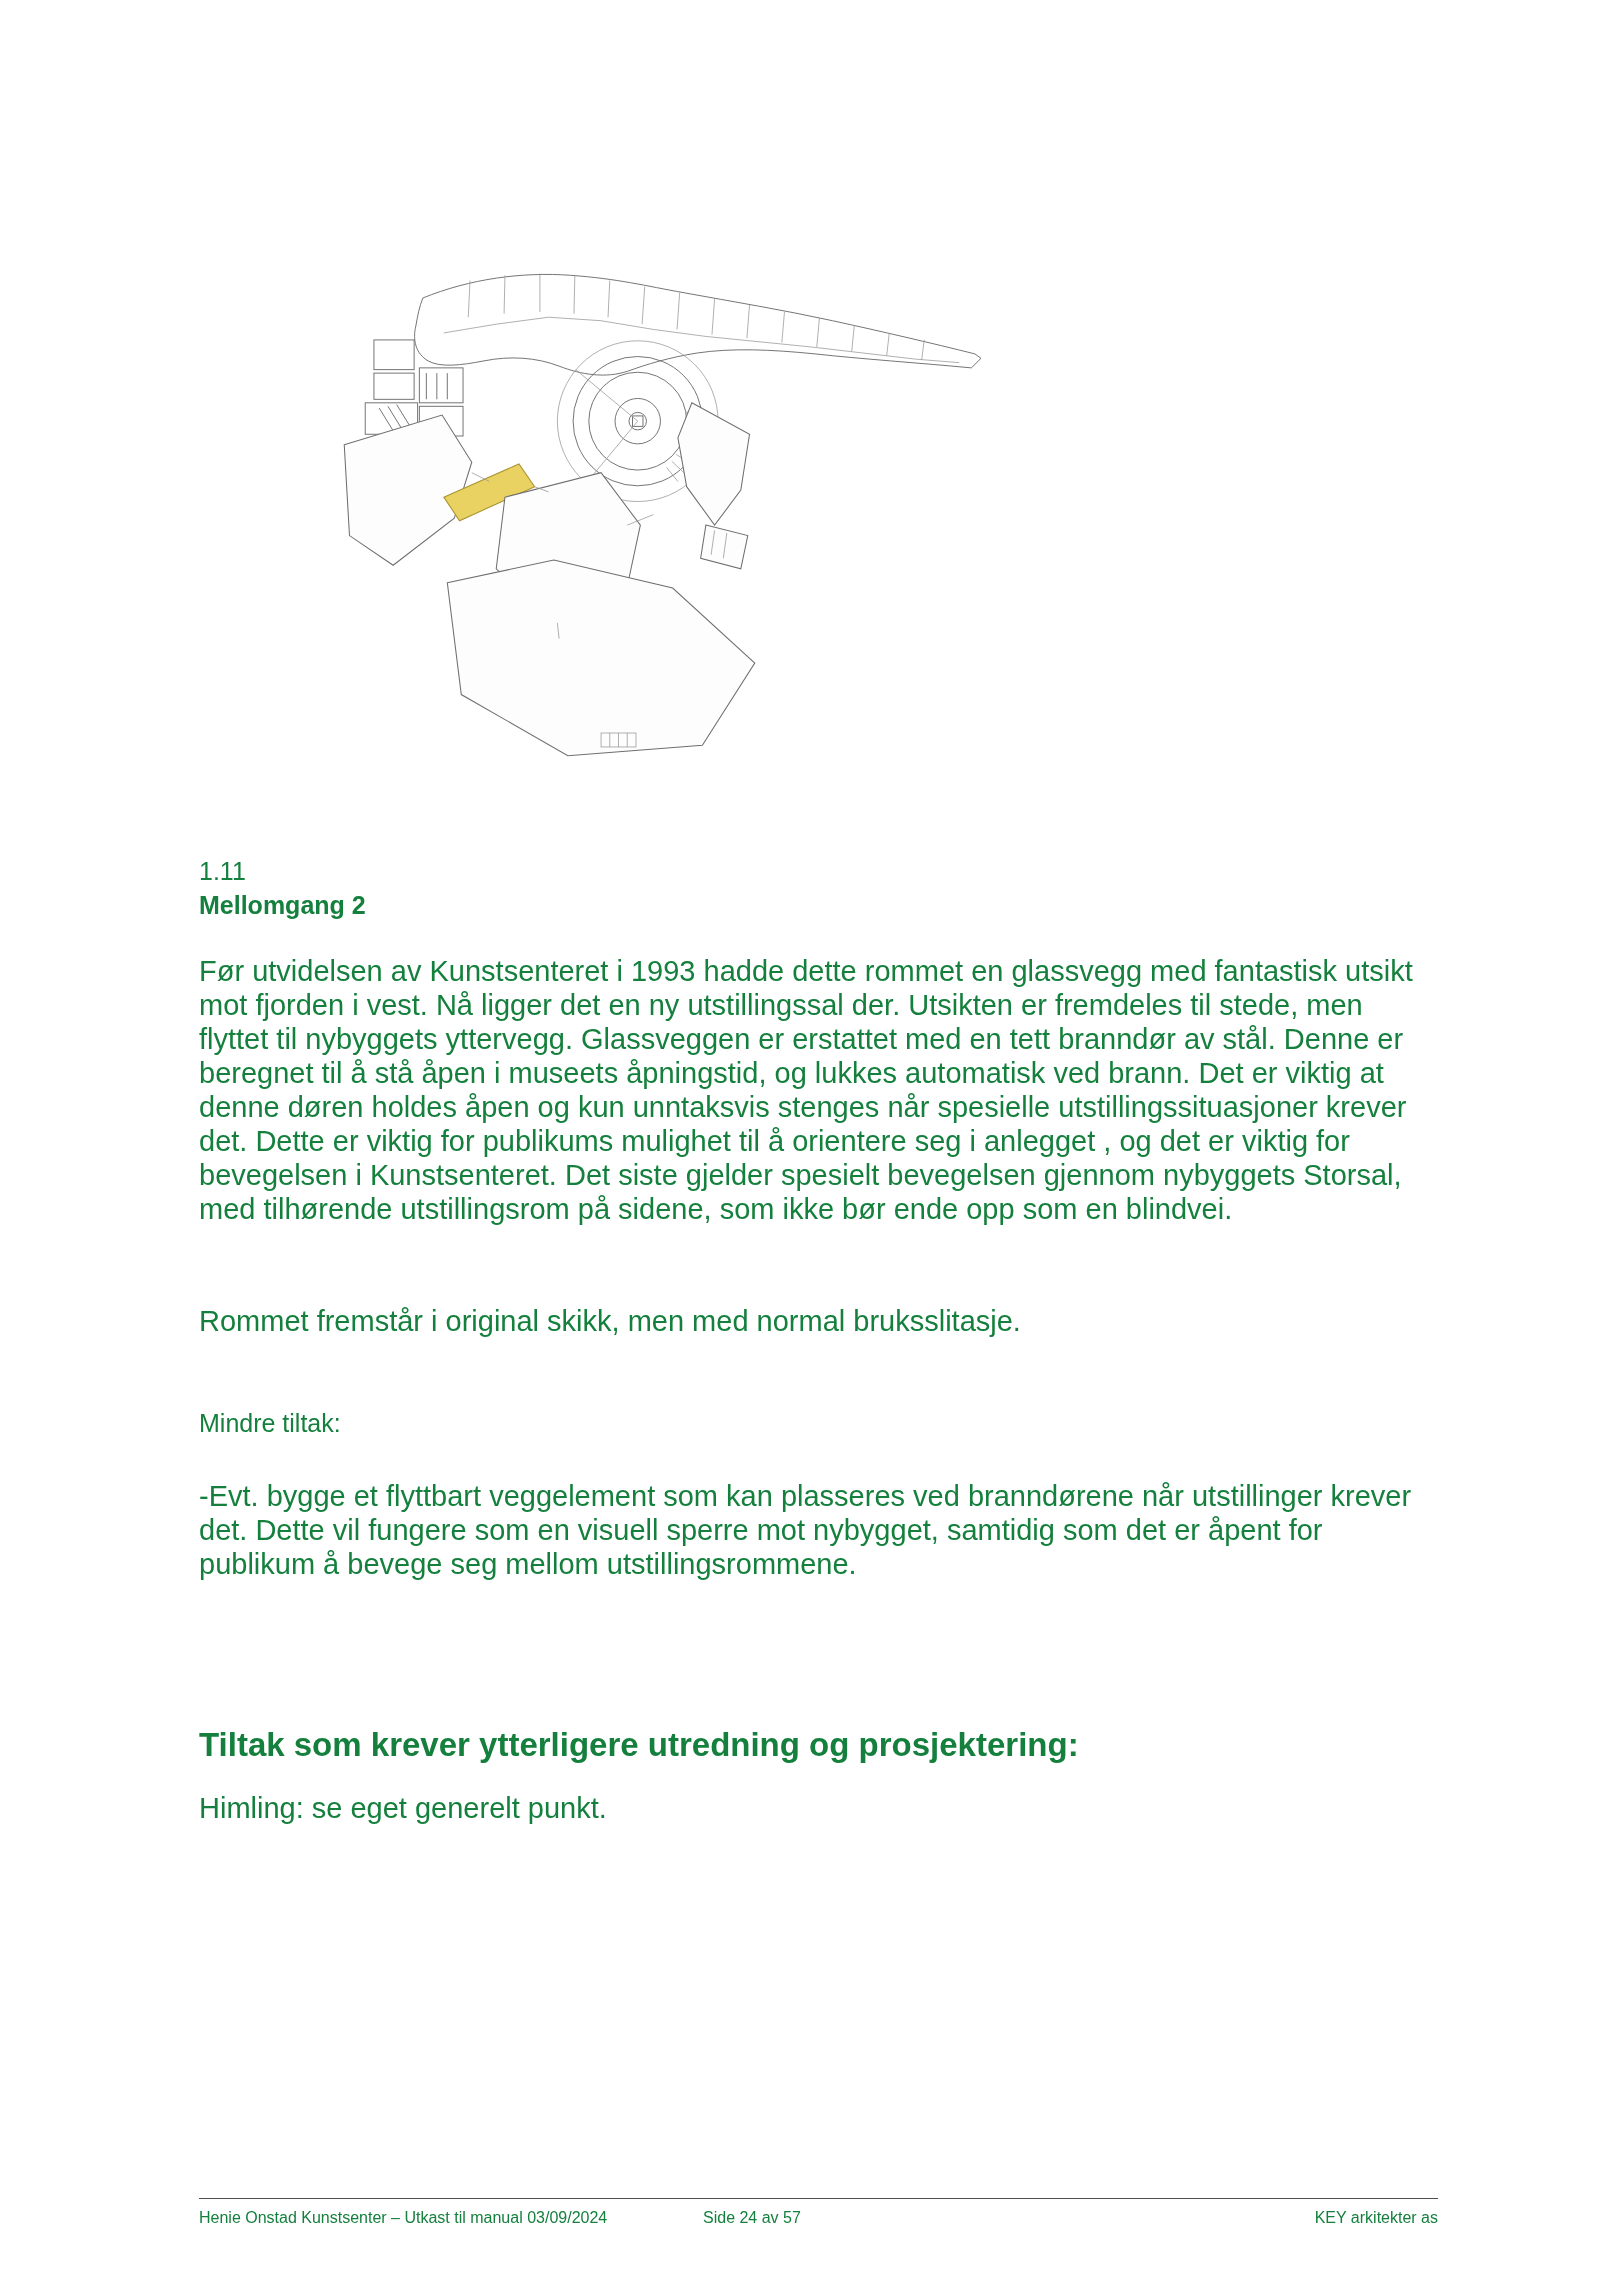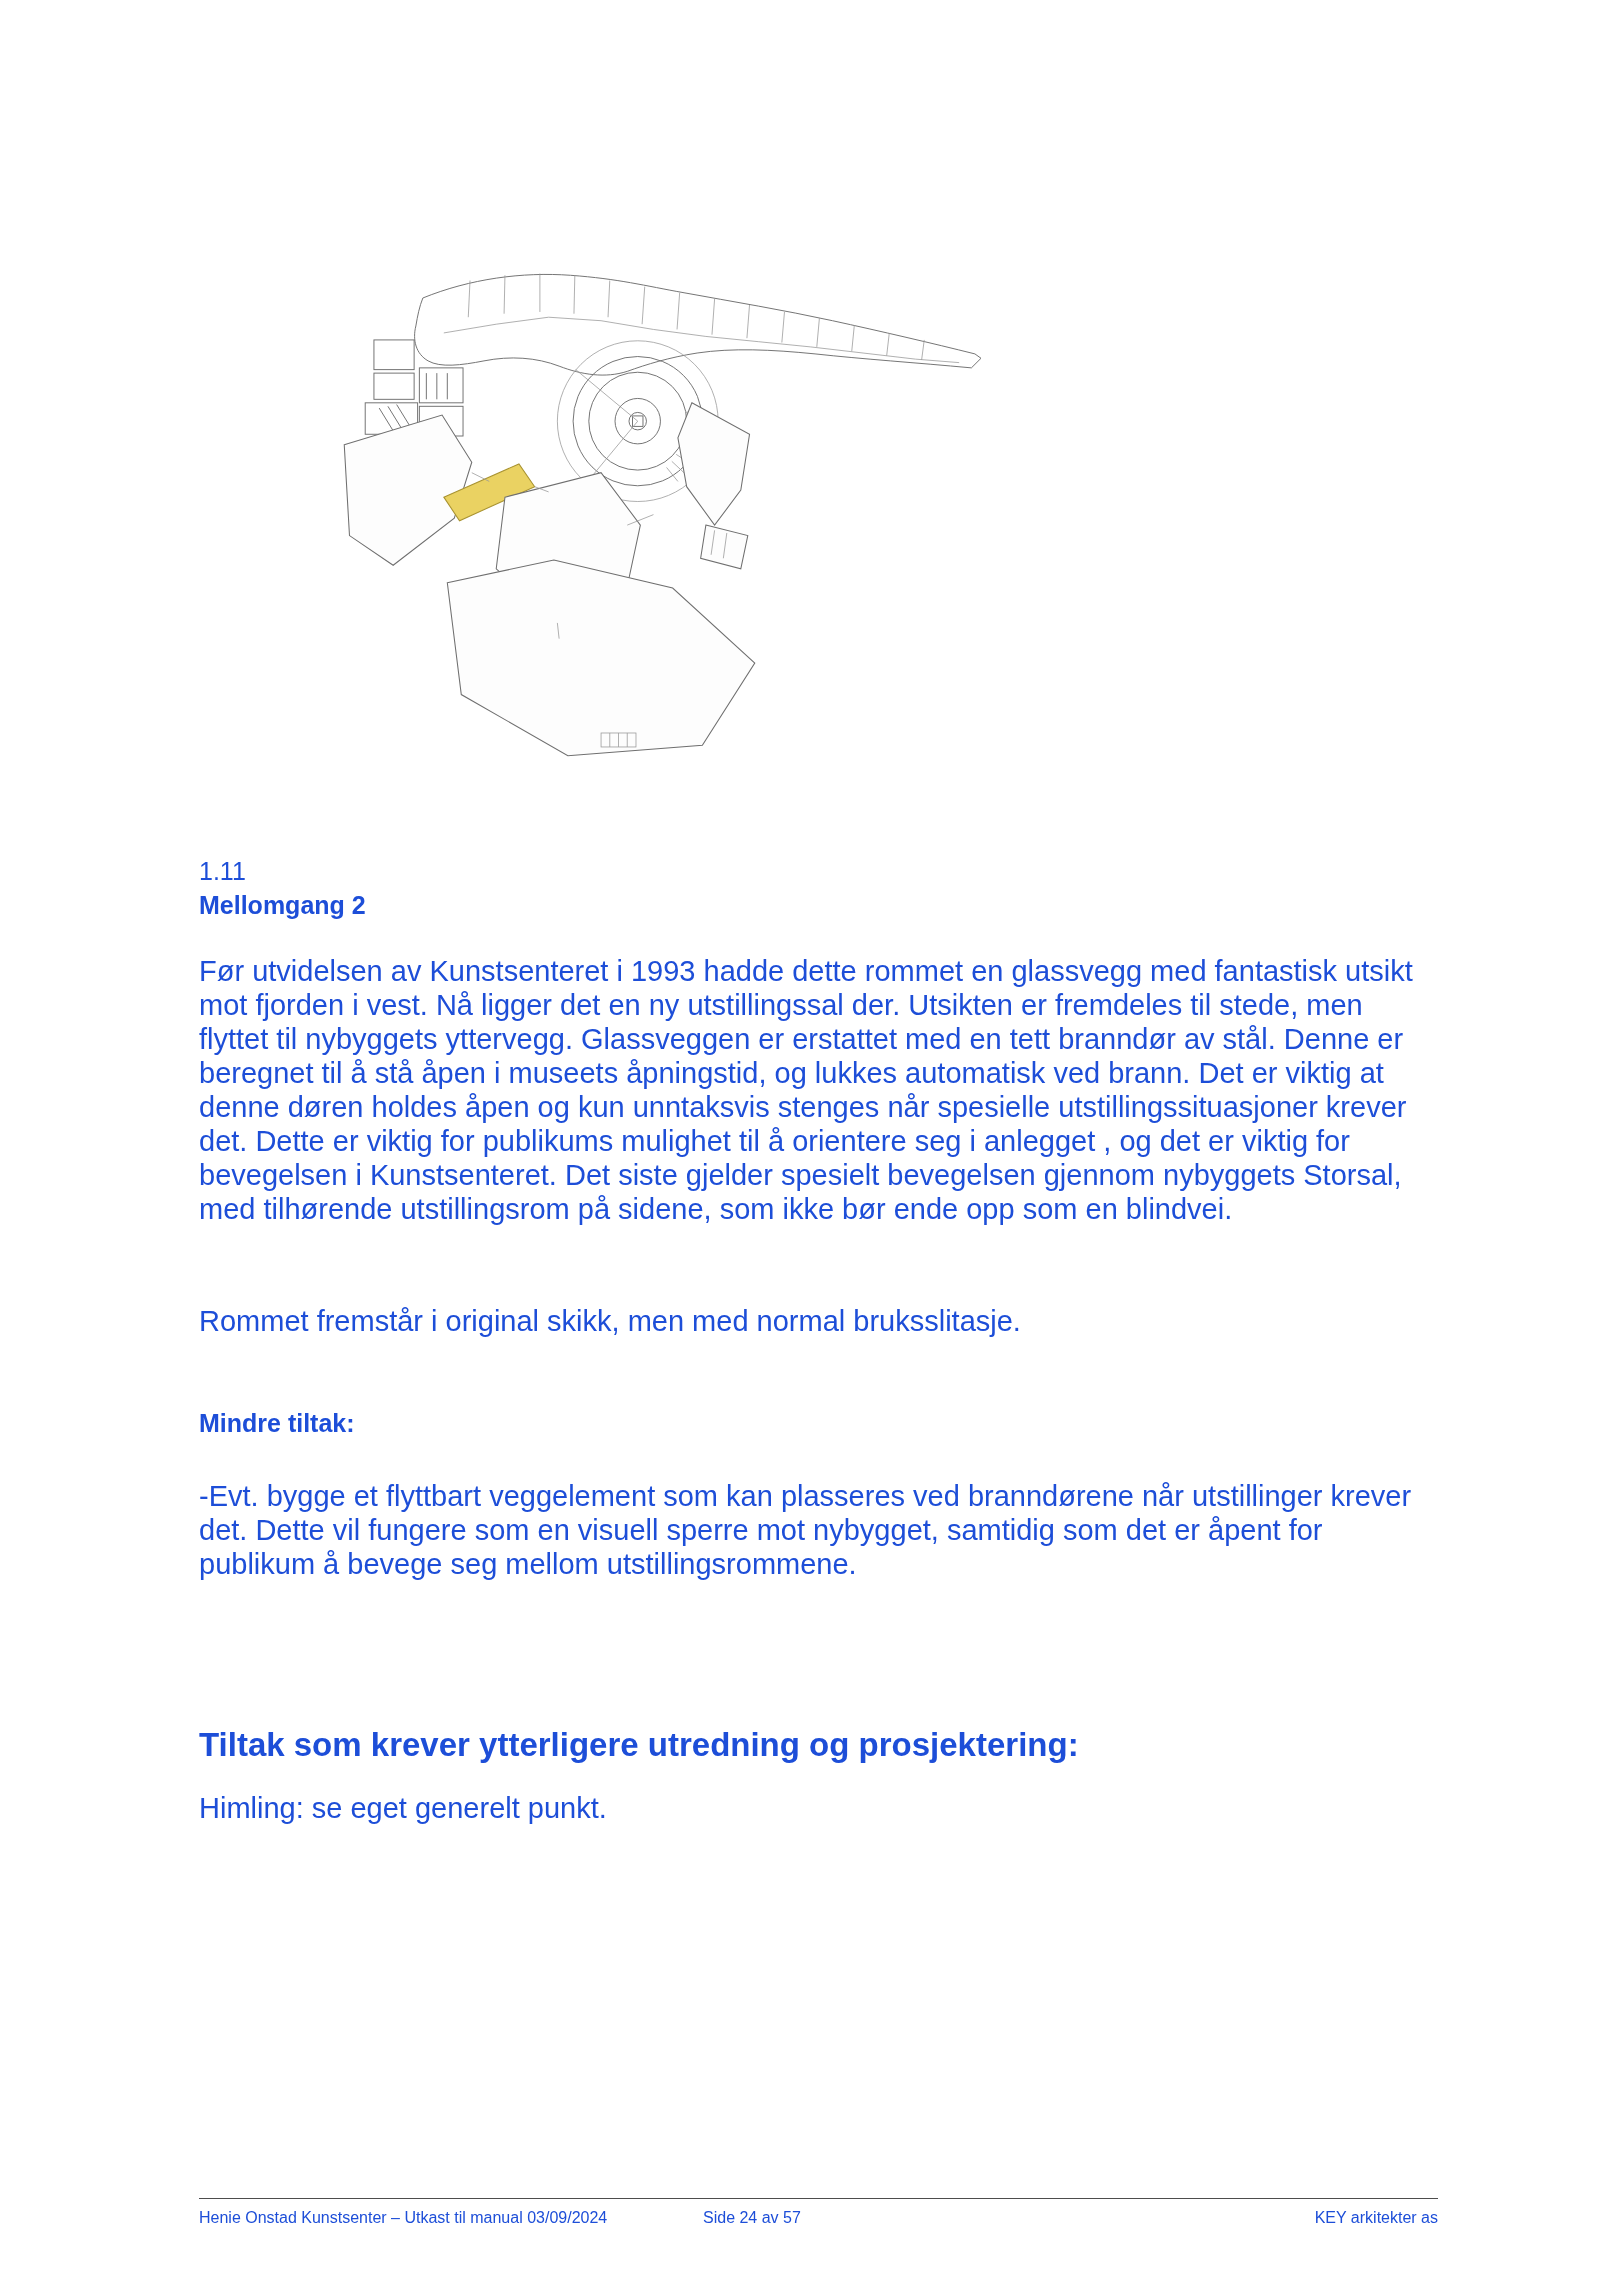--- a/index.html
+++ b/index.html
@@ -3,38 +3,38 @@
 <meta charset="utf-8">
 <title>Document</title>
 <style>
   html,body{margin:0;padding:0;background:#e8e8e8;}
   .page{
     position:relative;
     width:1622px;height:2295px;
     margin:0 auto;
     background:#ffffff;
     font-family:"Liberation Sans", sans-serif;
-    color:#1d4ed8;
+    color:#15803d;
     overflow:hidden;
   }
   .abs{position:absolute;}
   .body-text{
     font-size:29px;
     line-height:34px;
     width:1240px;
     letter-spacing:0;
   }
   .floor-plan{
     left:339px;top:256px;width:649px;height:512px;
   }
   .sec-num{left:199px;top:854px;font-size:25px;line-height:34px;}
   .sec-title{left:199px;top:888px;font-size:25px;line-height:34px;font-weight:bold;}
   .para1{left:199px;top:954px;}
   .para2{left:199px;top:1304px;}
-  .h-mindre{left:199px;top:1409px;font-size:25px;font-weight:bold;}
+  .h-mindre{left:199px;top:1409px;font-size:25px;font-weight:normal;}
   .list{left:199px;top:1479px;}
   .list div{margin:0;}
   .h-tiltak{left:199px;top:1726px;font-size:33px;font-weight:bold;}
   .himling{left:199px;top:1791px;}
   .footer-rule{
     left:199px;top:2198px;width:1239px;height:0;
     border-top:1.7px solid #4d4d4d;
   }
   .footer-text{font-size:16px;top:2208px;line-height:20.5px;}
   .footer-left{left:199px;}

